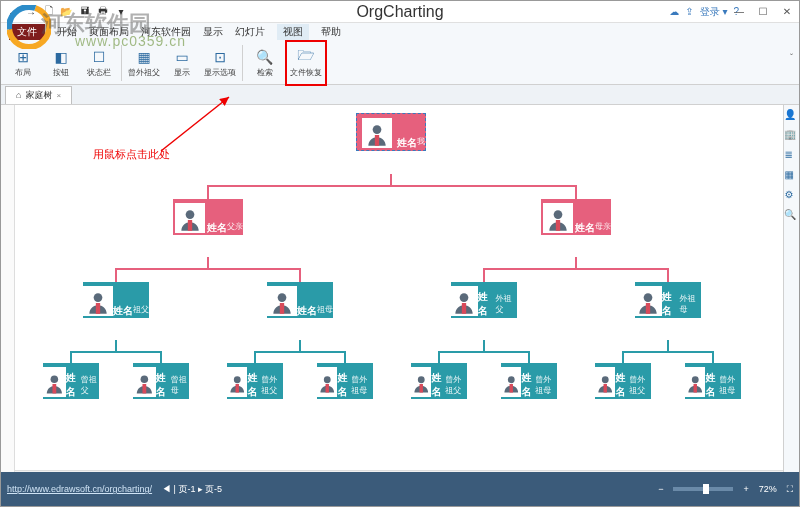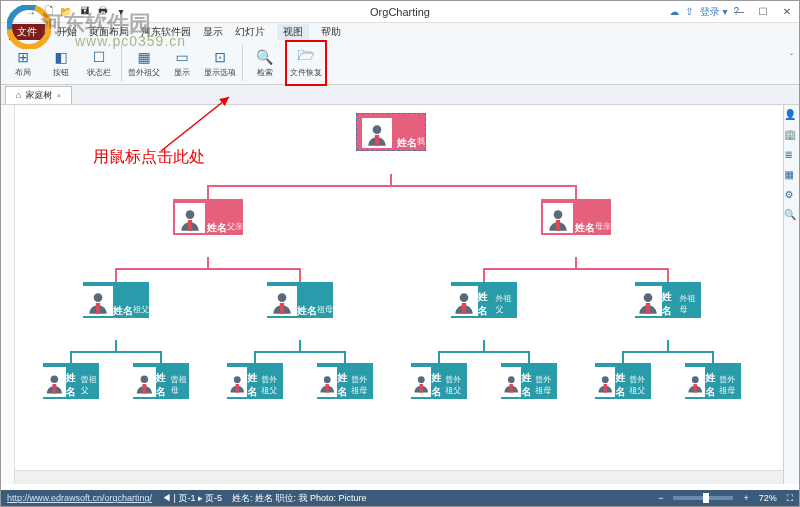--- a/index.html
+++ b/index.html
@@ -1,40 +1,40 @@
 <!DOCTYPE html>
 <html><head>
 <meta charset="utf-8">
 <style>
 *{margin:0;padding:0;box-sizing:border-box;font-family:"Microsoft YaHei",Arial,sans-serif}
 body{width:800px;height:507px;background:#fff;position:relative;overflow:hidden;border:1px solid #999}
 .titlebar{height:22px;background:#fff;display:flex;align-items:center;position:relative;border-bottom:1px solid #e0e0e0}
 .qat{display:flex;gap:2px;padding-left:4px}
 .qat-btn{width:16px;height:16px;display:flex;align-items:center;justify-content:center;font-size:10px;color:#333}
-.app-title{position:absolute;left:50%;transform:translateX(-50%);font-size:11px;color:#333}
+.app-title{position:absolute;left:50%;transform:translateX(-50%);font-size:16px;color:#333}
 .win-controls{position:absolute;right:4px;display:flex;gap:8px}
 .win-btn{width:16px;height:14px;font-size:10px;color:#555;display:flex;align-items:center;justify-content:center}
 .topright{position:absolute;right:60px;display:flex;gap:6px;align-items:center;font-size:10px;color:#3a7abd}
 .menubar{height:18px;display:flex;align-items:center;padding-left:8px;gap:12px;font-size:10px;color:#333;background:#f5f8fb}
 .menubar .fm{background:#7f1d1d;color:#fff;padding:1px 8px}
 .ribbon{height:44px;background:#f5f8fb;border-bottom:1px solid #d0d0d0;display:flex;align-items:center;padding:2px 4px;gap:2px;position:relative}
 .rib-btn{display:flex;flex-direction:column;align-items:center;justify-content:center;width:36px;height:40px;font-size:8px;color:#444}
 .rib-btn .ico{width:20px;height:20px;display:flex;align-items:center;justify-content:center;font-size:14px;color:#2c6aa0}
 .rib-sep{width:1px;height:36px;background:#d0d0d0;margin:0 2px}
 .highlight-box{border:2px solid #e00;padding:1px}
 .tabstrip{height:20px;background:#eef2f6;border-bottom:1px solid #d0d0d0;display:flex;align-items:center;padding-left:4px}
 .doc-tab{height:18px;padding:2px 10px;background:#fff;border:1px solid #c0c0c0;border-bottom:none;font-size:9px;color:#333;display:flex;align-items:center;gap:4px}
 .doc-tab .x{color:#888;font-size:8px}
 .canvas-wrap{position:absolute;top:104px;left:0;right:16px;bottom:22px;background:#fff;overflow:hidden}
 .rulerv{position:absolute;left:0;top:0;width:14px;height:100%;background:#fafafa;border-right:1px solid #ddd}
 .canvas{position:absolute;left:14px;top:0;right:0;bottom:14px;background:#fff}
 .hscroll{position:absolute;left:14px;bottom:0;right:0;height:14px;background:#f0f0f0;border-top:1px solid #ddd}
 .rside{position:absolute;right:0;top:104px;width:16px;bottom:22px;background:#f5f8fb;border-left:1px solid #d0d0d0;display:flex;flex-direction:column;align-items:center;padding-top:4px;gap:6px}
 .rside-btn{width:14px;height:14px;font-size:10px;color:#2c6aa0}
-.statusbar{position:absolute;left:0;right:0;bottom:0;height:16px;background:#3b5b7a;color:#fff;font-size:9px;display:flex;align-items:center;padding:0 6px;gap:10px}
+.statusbar{position:absolute;left:0;right:0;bottom:0;height:34px;background:#3b5b7a;color:#fff;font-size:9px;display:flex;align-items:center;padding:0 6px;gap:10px}
 .statusbar .sep{flex:1}
 .statusbar a{color:#cfe3f5;text-decoration:underline}
 .zoom-slider{width:60px;height:4px;background:#6a8aa8;position:relative}
 .zoom-slider::after{content:"";position:absolute;left:50%;top:-3px;width:6px;height:10px;background:#fff}
 
 .node{position:absolute;display:flex;align-items:flex-end;color:#fff;font-size:9px}
 .node .pic{width:30px;height:30px;background:#fff;margin:4px auto 2px;display:flex;align-items:flex-end;justify-content:center;overflow:hidden}
 .node .pic svg{width:26px;height:26px}
 .node .nm{font-size:10px;font-weight:bold}
 .node .rl{font-size:8px;opacity:.9;margin-top:1px;margin-bottom:3px}
@@ -43,21 +43,21 @@
 .n1{width:70px;left:341px;top:8px;border:1px dashed #3a7abd}
 .n2{width:70px}
 .n3{width:66px}
 .n4{width:56px}
 .conn{position:absolute;background:#e6607d}
 .connT{position:absolute;background:#2a9ba8}
 .watermark{position:absolute;z-index:50;pointer-events:none}
 .wm-logo{left:6px;top:4px;width:44px;height:44px}
 .wm-text{left:40px;top:8px;font-size:22px;font-weight:bold;color:#555;opacity:.45}
 .wm-url{left:74px;top:32px;font-size:14px;color:#4d7c0f;opacity:.5;letter-spacing:1px}
-.annot{position:absolute;color:#e00;font-size:16px;z-index:40}
+.annot{position:absolute;color:#e00;font-size:11px;z-index:40}
 .arrow-line{position:absolute;z-index:40}
 </style>
 </head>
 <body>
 
 <div class="watermark wm-logo">
 <svg viewBox="0 0 44 44">
       <circle cx="22" cy="22" r="20" fill="none" stroke="#f7a823" stroke-width="6" stroke-dasharray="60 40"></circle>
       <circle cx="22" cy="22" r="20" fill="none" stroke="#2c8cc9" stroke-width="6" stroke-dasharray="40 60" stroke-dashoffset="-60"></circle>
     </svg>
@@ -372,20 +372,19 @@
   <div class="rside-btn">🏢</div>
   <div class="rside-btn">≣</div>
   <div class="rside-btn">▦</div>
   <div class="rside-btn">⚙</div>
   <div class="rside-btn">🔍</div>
 </div>
 
 <div class="statusbar">
   <a>http://www.edrawsoft.cn/orgcharting/</a>
   <span>◀ | 页-1 ▸ 页-5</span>
-  <span>姓名: 姓名  职位: 我  Photo: Picture</span>
   <span class="sep"></span>
   <span>−</span>
   <div class="zoom-slider"></div>
   <span>+</span>
   <span>72%</span>
   <span>⛶</span>
 </div>
 
 </body></html>

